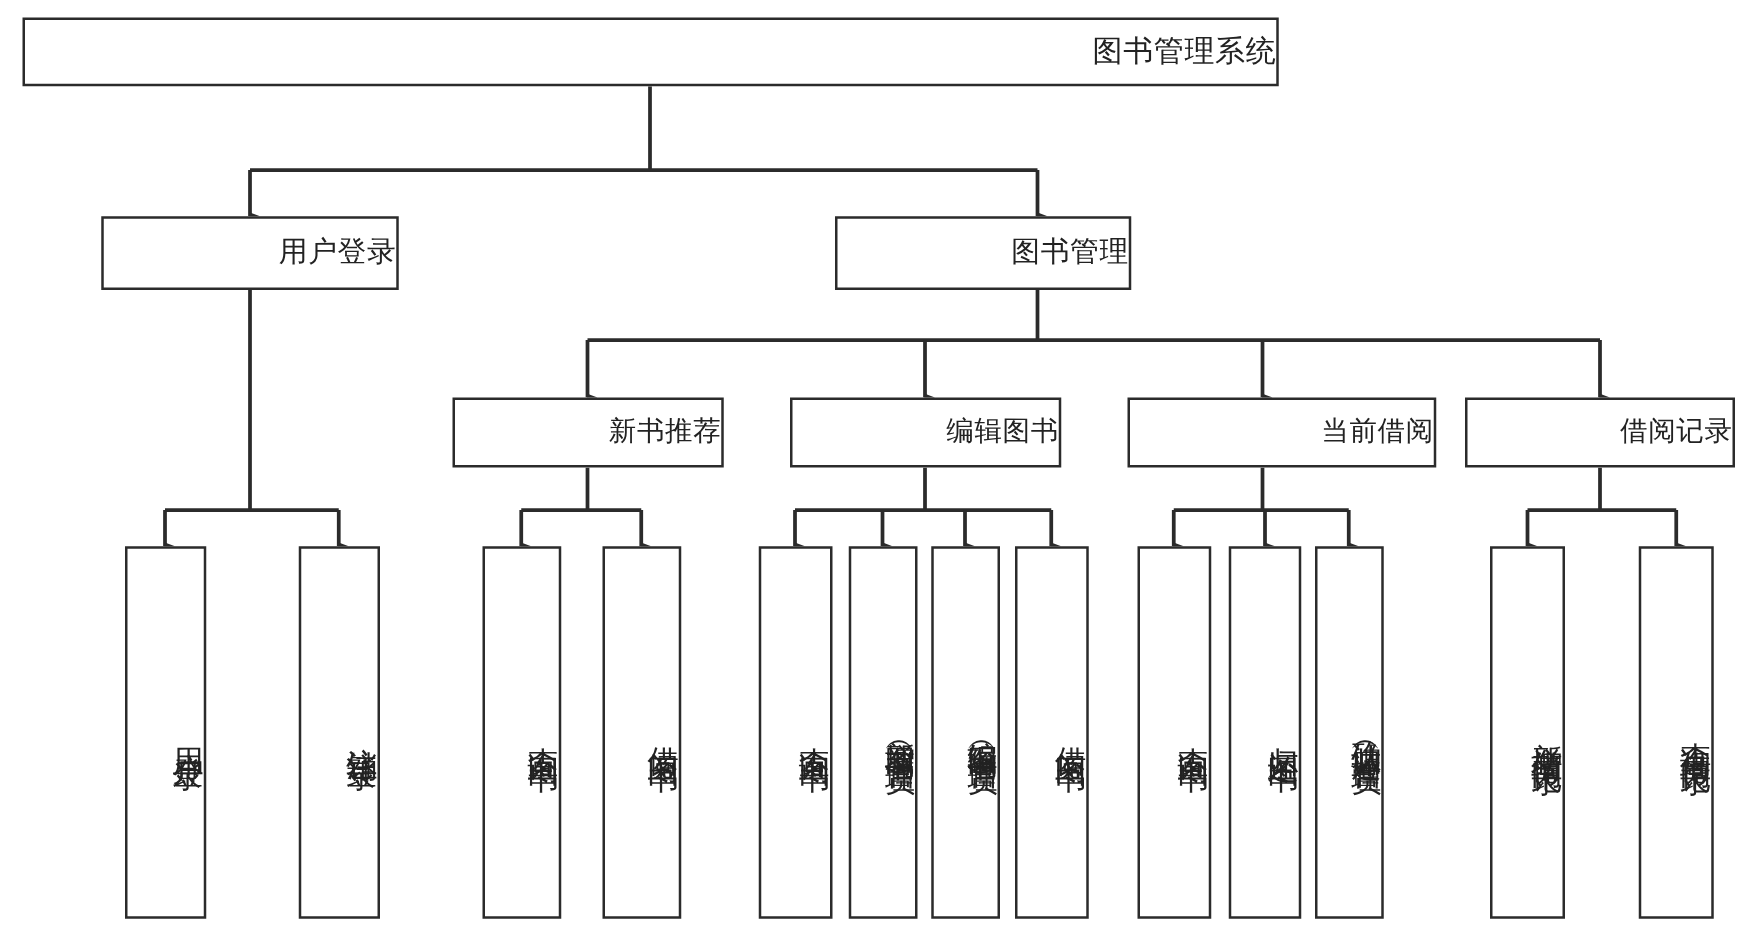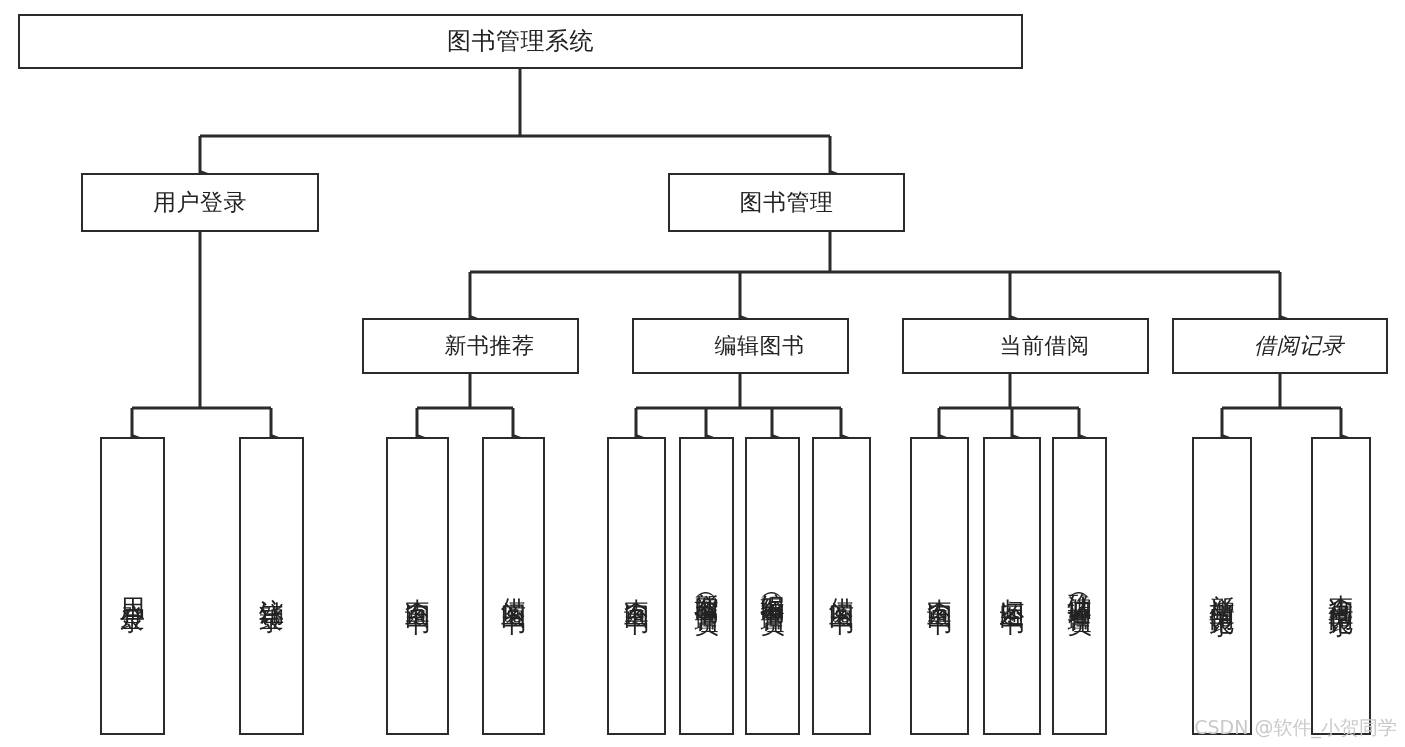--- a/index.html
+++ b/index.html
@@ -27,21 +27,21 @@
     height: 747px;
     display: block;
   }
   .node-box {
     position: absolute;
     box-sizing: border-box;
     background: #ffffff;
     border: 2.5px solid #2b2b2b;
     display: flex;
     align-items: center;
-    justify-content: center;
+    justify-content: flex-end;
     overflow: hidden;
   }
   .node-label {
     font-family: "DejaVu Sans", "Liberation Sans", sans-serif;
     color: #222222;
     letter-spacing: 0.5px;
     text-align: center;
     line-height: 1.28;
     white-space: nowrap;
   }
@@ -131,21 +131,21 @@
       </div>
       <div class="node-box level-3" style="left: 362px; top: 318px; width: 217px; height: 56px;">
         <div class="node-label">新书推荐</div>
       </div>
       <div class="node-box level-3" style="left: 632px; top: 318px; width: 217px; height: 56px;">
         <div class="node-label">编辑图书</div>
       </div>
       <div class="node-box level-3" style="left: 902px; top: 318px; width: 247px; height: 56px;">
         <div class="node-label">当前借阅</div>
       </div>
-      <div class="node-box level-3" style="left: 1172px; top: 318px; width: 216px; height: 56px; font-style: italic;">
+      <div class="node-box level-3" style="left: 1172px; top: 318px; width: 216px; height: 56px;">
         <div class="node-label">借阅记录</div>
       </div>
       <div class="node-box leaf" style="left: 100px; top: 437px; width: 65px; height: 298px;">
         <div class="node-label">用户登录</div>
       </div>
       <div class="node-box leaf" style="left: 239px; top: 437px; width: 65px; height: 298px;">
         <div class="node-label">注销登录</div>
       </div>
       <div class="node-box leaf" style="left: 386px; top: 437px; width: 63px; height: 298px;">
         <div class="node-label">查询图书</div>
@@ -175,14 +175,13 @@
         <div class="node-label">确认归还（管理员）</div>
       </div>
       <div class="node-box leaf" style="left: 1192px; top: 437px; width: 60px; height: 298px;">
         <div class="node-label">新增借阅记录</div>
       </div>
       <div class="node-box leaf" style="left: 1311px; top: 437px; width: 60px; height: 298px;">
         <div class="node-label">查询借阅记录</div>
       </div>
     </div>
 
-  <div id="watermark">CSDN @软件_小贺同学</div>
 </div>
 
 </body></html>

